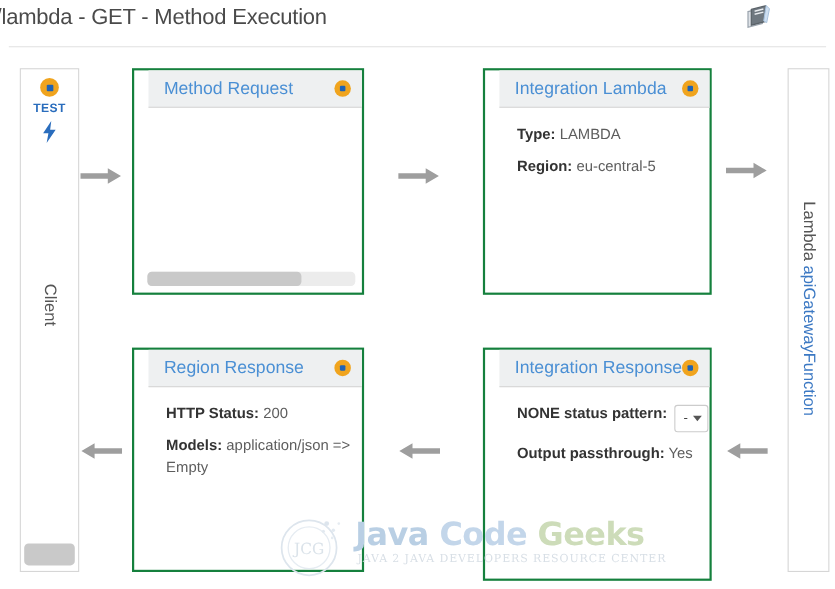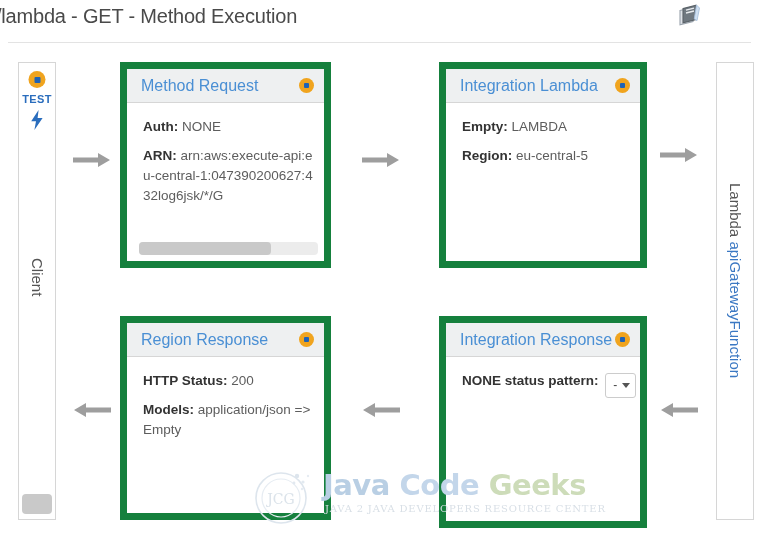--- a/index.html
+++ b/index.html
@@ -62,21 +62,21 @@
     transform: translateX(-50%);
     writing-mode: vertical-rl;
     white-space: nowrap;
     font-size: 15px;
   }
 
   
   #client-column {
     left: 18px;
     top: 62px;
-    width: 38px;
+    width: 54px;
     height: 458px;
   }
   .test-dot {
     position: absolute;
     left: 50%;
     transform: translateX(-50%);
     top: 8px;
     width: 17px;
     height: 17px;
     border-radius: 50%;
@@ -133,23 +133,24 @@
   }
   .lambda-text {
     top: 120px;
     color: #555555;
   }
   .lambda-text .lnk { color: #3b78c3; }
 
   
   .node-box {
     position: absolute;
-    border: 7px solid #15803d;
+    border: 2px solid #15803d;
     background: #ffffff;
     box-sizing: border-box;
+    padding-left: 13px;
   }
   .node-head {
     height: 34px;
     background: #eef0f1;
     border-bottom: 1px solid #d6d6d6;
     display: flex;
     align-items: center;
     padding: 0 10px 0 14px;
     box-sizing: border-box;
   }
@@ -326,45 +327,35 @@
   <div class="vbar-label lambda-text"><span>Lambda </span><span class="lnk">apiGatewayFunction</span></div>
 </div>
 
 <div class="node-box" id="method-request">
   <div class="node-head">
     <h2>Method Request</h2>
     <span class="node-dot">
         <i></i>
       </span>
   </div>
-  <div class="node-body">
-    <div class="row nowrapline">
-      <span class="k">Auth:</span>
-      <span class="v">NONE</span>
-    </div>
-    <div class="row arnline">
-      <span class="k">ARN:</span>
-      <span class="v">arn:aws:execute-api:eu-central-1:047390200627:432log6jsk/*/G</span>
-    </div>
-  </div>
   <div class="scroll-track-h">
     <div class="scroll-thumb-h"></div>
   </div>
 </div>
 
 <div class="node-box" id="integration-request">
   <div class="node-head">
     <h2>Integration Lambda</h2>
     <span class="node-dot">
         <i></i>
       </span>
   </div>
   <div class="node-body">
     <div class="row nowrapline">
-      <span class="k">Empty:</span>
+      <span class="k">Type:</span>
       <span class="v">LAMBDA</span>
     </div>
     <div class="row nowrapline">
       <span class="k">Region:</span>
       <span class="v">eu-central-5</span>
     </div>
   </div>
 </div>
 
 <div class="node-box" id="method-response">
@@ -393,20 +384,24 @@
         <i></i>
       </span>
   </div>
   <div class="node-body">
     <div class="row nowrapline">
       <span class="k">NONE status pattern:</span>
       <span class="status-select">
         <span>-</span>
         <span class="caret"></span>
       </span>
+    </div>
+    <div class="row nowrapline">
+      <span class="k">Output passthrough:</span>
+      <span class="v">Yes</span>
     </div>
   </div>
 </div>
 
 <div class="arrow" id="arrow-client-to-mreq">
   <svg viewBox="0 0 38 16" width="38" height="16" aria-hidden="true">
     <path d="M0 5.5 H25 V1 L37 8 L25 15 V10.5 H0 Z" fill="#9e9e9e"></path>
   </svg>
 </div>
 <div class="arrow" id="arrow-mreq-to-ireq">

